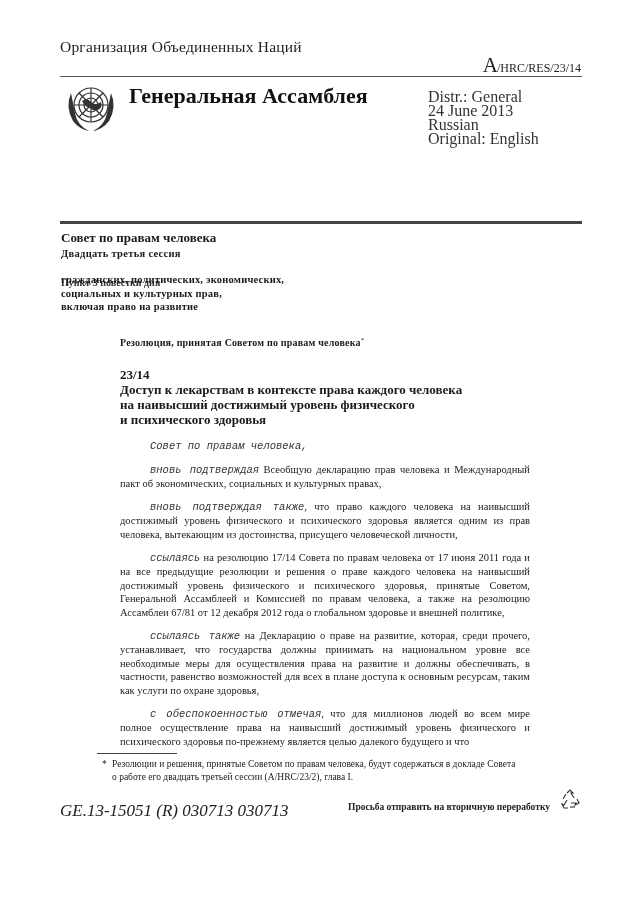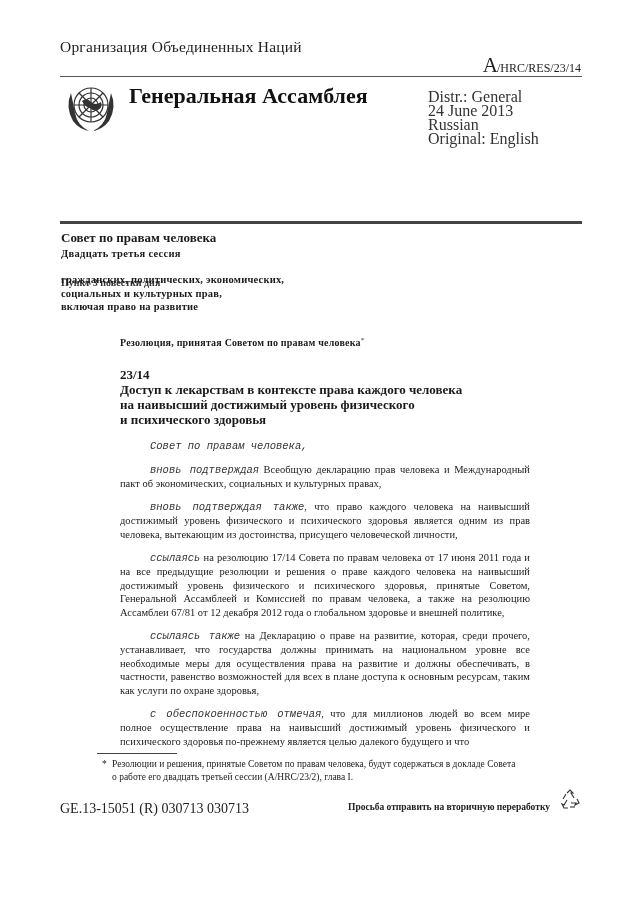--- a/index.html
+++ b/index.html
@@ -21,21 +21,21 @@
   .adopted { left:120px; top:336px; font-size:10px; font-weight:bold; letter-spacing:0.2px; }
   .adopted sup { font-size:7px; font-weight:normal; }
   .resnum { left:120px; top:367px; font-size:13px; font-weight:bold; line-height:15px; }
   .restitle { left:120px; top:382px; font-size:13px; font-weight:bold; line-height:15px; width:420px; }
   .body-text { left:120px; width:410px; font-size:10.5px; line-height:13.6px; text-align:justify; color:#222; }
   .body-text p { margin:0 0 9px 0; text-indent:30px; }
   .body-text i { font-style:italic; color:#333;font-family:Liberation Mono, monospace; }
   .fn-rule { left:97px; top:753px; width:80px; height:1px; background:#444; }
   .footnote { left:112px; top:758px; width:410px; font-size:9.5px; line-height:13px; color:#222; }
   .footnote .star { position:absolute; left:-10px; top:0; }
-  .jobno { left:60px; top:801px; font-size:14px; color:#222; }
+  .jobno { left:60px; top:801px; font-size:17px; color:#222;font-style:italic; }
   .recycle-text { left:348px; top:802px; font-size:9.5px; font-weight:bold; color:#222; }
   .recycle-icon { left:559px; top:789px; width:22px; height:22px; }
 </style>
 </head>
 <body>
 
 <div class="abs org">Организация Объединенных Наций</div>
 <div class="abs symbol"><span class="big">A</span><span>/HRC/RES/23/14</span></div>
 <div class="abs rule-thin"></div>
 

